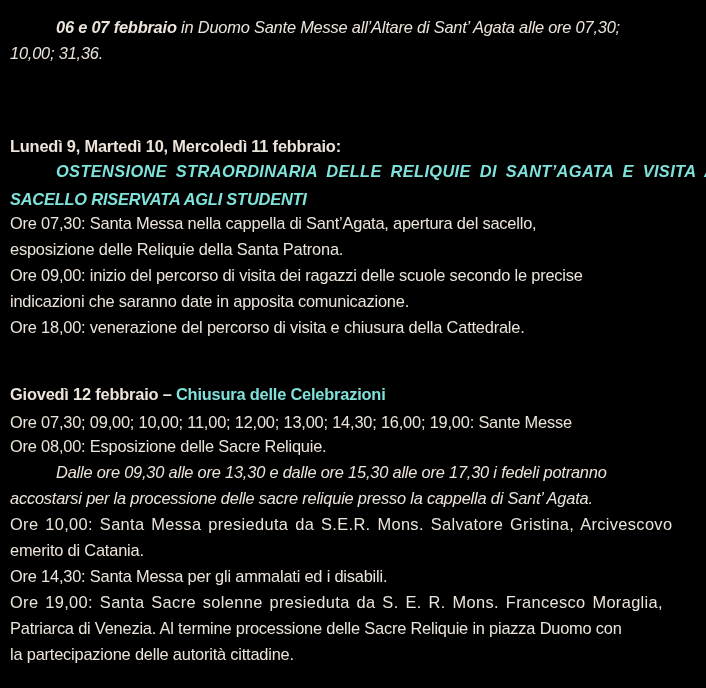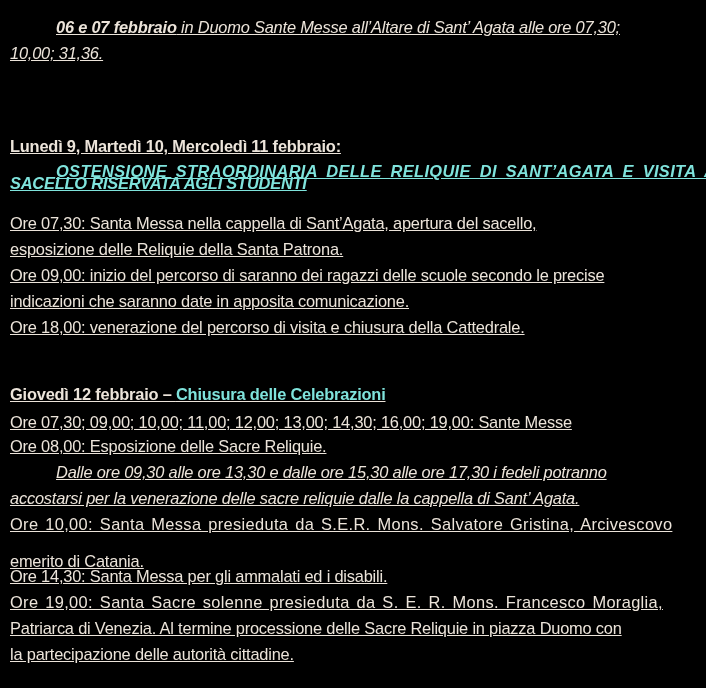--- a/index.html
+++ b/index.html
@@ -22,55 +22,54 @@
       left: 10px;
       top: 0;
       width: 690px;
     }
     .line {
       position: absolute;
       left: 0;
       white-space: nowrap;
       line-height: 22px;
       height: 22px;
-      text-decoration: underline;
     }
     .indent { left: 46px; }
     .bold { font-weight: bold; }
     .italic { font-style: italic; }
     .cyan { color: #7fe3dc; }
     .justify-wide { letter-spacing: 0.35px; word-spacing: 2px; }
     .justify-xwide { letter-spacing: 0.35px; word-spacing: 4px; }
   </style>
 </head>
 <body>
 
 <div class="page">
 
   <div class="line indent italic" style="top:16px;">
     <span class="bold">06 e 07 febbraio</span><span> in Duomo Sante Messe all’Altare di Sant’ Agata alle ore 07,30;</span>
   </div>
   <div class="line italic" style="top:42px;">10,00; 31,36.</div>
 
   <div class="line bold" style="top:135px;">Lunedì 9, Martedì 10, Mercoledì 11 febbraio:</div>
   <div class="line indent italic bold cyan justify-xwide" style="top:160px;">OSTENSIONE STRAORDINARIA DELLE RELIQUIE DI SANT’AGATA E VISITA AL</div>
-  <div class="line italic bold cyan" style="top:172px;">SACELLO RISERVATA AGLI STUDENTI</div>
+  <div class="line italic bold cyan" style="top:188px;">SACELLO RISERVATA AGLI STUDENTI</div>
   <div class="line" style="top:212px;">Ore 07,30: Santa Messa nella cappella di Sant’Agata, apertura del sacello,</div>
   <div class="line" style="top:238px;">esposizione delle Reliquie della Santa Patrona.</div>
-  <div class="line" style="top:264px;">Ore 09,00: inizio del percorso di saranno dei ragazzi delle scuole secondo le precise</div>
+  <div class="line" style="top:264px;">Ore 09,00: inizio del percorso di visita dei ragazzi delle scuole secondo le precise</div>
   <div class="line" style="top:290px;text-align:right;">indicazioni che saranno date in apposita comunicazione.</div>
   <div class="line" style="top:316px;">Ore 18,00: venerazione del percorso di visita e chiusura della Cattedrale.</div>
 
   <div class="line bold" style="top:383px;">
     <span>Giovedì 12 febbraio – </span><span class="cyan">Chiusura delle Celebrazioni</span>
   </div>
   <div class="line" style="top:411px;">Ore 07,30; 09,00; 10,00; 11,00; 12,00; 13,00; 14,30; 16,00; 19,00: Sante Messe</div>
   <div class="line" style="top:435px;">Ore 08,00: Esposizione delle Sacre Reliquie.</div>
   <div class="line indent italic" style="top:461px;">Dalle ore 09,30 alle ore 13,30 e dalle ore 15,30 alle ore 17,30 i fedeli potranno</div>
-  <div class="line italic" style="top:487px;">accostarsi per la venerazione delle sacre reliquie dalle la cappella di Sant’ Agata.</div>
+  <div class="line italic" style="top:487px;">accostarsi per la processione delle sacre reliquie presso la cappella di Sant’ Agata.</div>
   <div class="line justify-wide" style="top:513px;">Ore 10,00: Santa Messa presieduta da S.E.R. Mons. Salvatore Gristina, Arcivescovo</div>
-  <div class="line" style="top:550px;">emerito di Catania.</div>
+  <div class="line" style="top:539px;">emerito di Catania.</div>
   <div class="line" style="top:565px;">Ore 14,30: Santa Messa per gli ammalati ed i disabili.</div>
   <div class="line justify-wide" style="top:591px;">Ore 19,00: Santa Sacre solenne presieduta da S. E. R. Mons. Francesco Moraglia,</div>
   <div class="line" style="top:617px;">Patriarca di Venezia. Al termine processione delle Sacre Reliquie in piazza Duomo con</div>
   <div class="line" style="top:643px;">la partecipazione delle autorità cittadine.</div>
 
 </div>
 
 </body></html>

